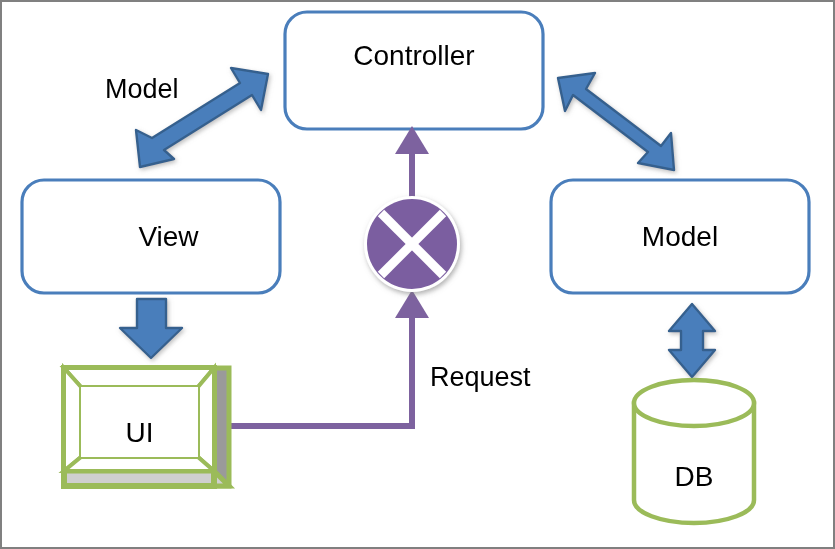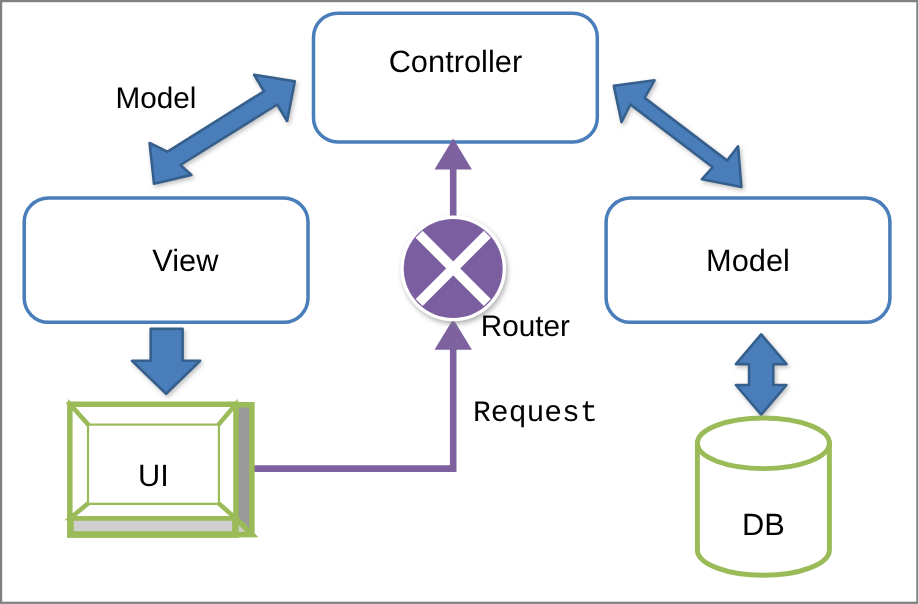--- a/index.html
+++ b/index.html
@@ -136,17 +136,16 @@
   <div class="node-label box-label" style="left:20px; top:178px; width:293px; height:113px;">View</div>
 
   <div class="node-label box-label" style="left:549px; top:178px; width:258px; height:113px;">Model</div>
 
   <div class="node-label box-label" style="left:79px; top:385px; width:117px; height:70px;margin-top:11px;">UI</div>
 
   <div class="node-label box-label" style="left:632px; top:440px; width:120px; height:70px;">DB</div>
 
   <div class="edge-label small-label" style="left:103px; top:72px;">Model</div>
 
-  <div class="edge-label small-label" style="left:435px; top:279px;">Router</div>
 
-  <div class="edge-label small-label" style="left:428px; top:360px;font-family:Liberation Mono, monospace;">Request</div>
+  <div class="edge-label small-label" style="left:428px; top:360px;">Request</div>
 
 </div>
 
 </body></html>

